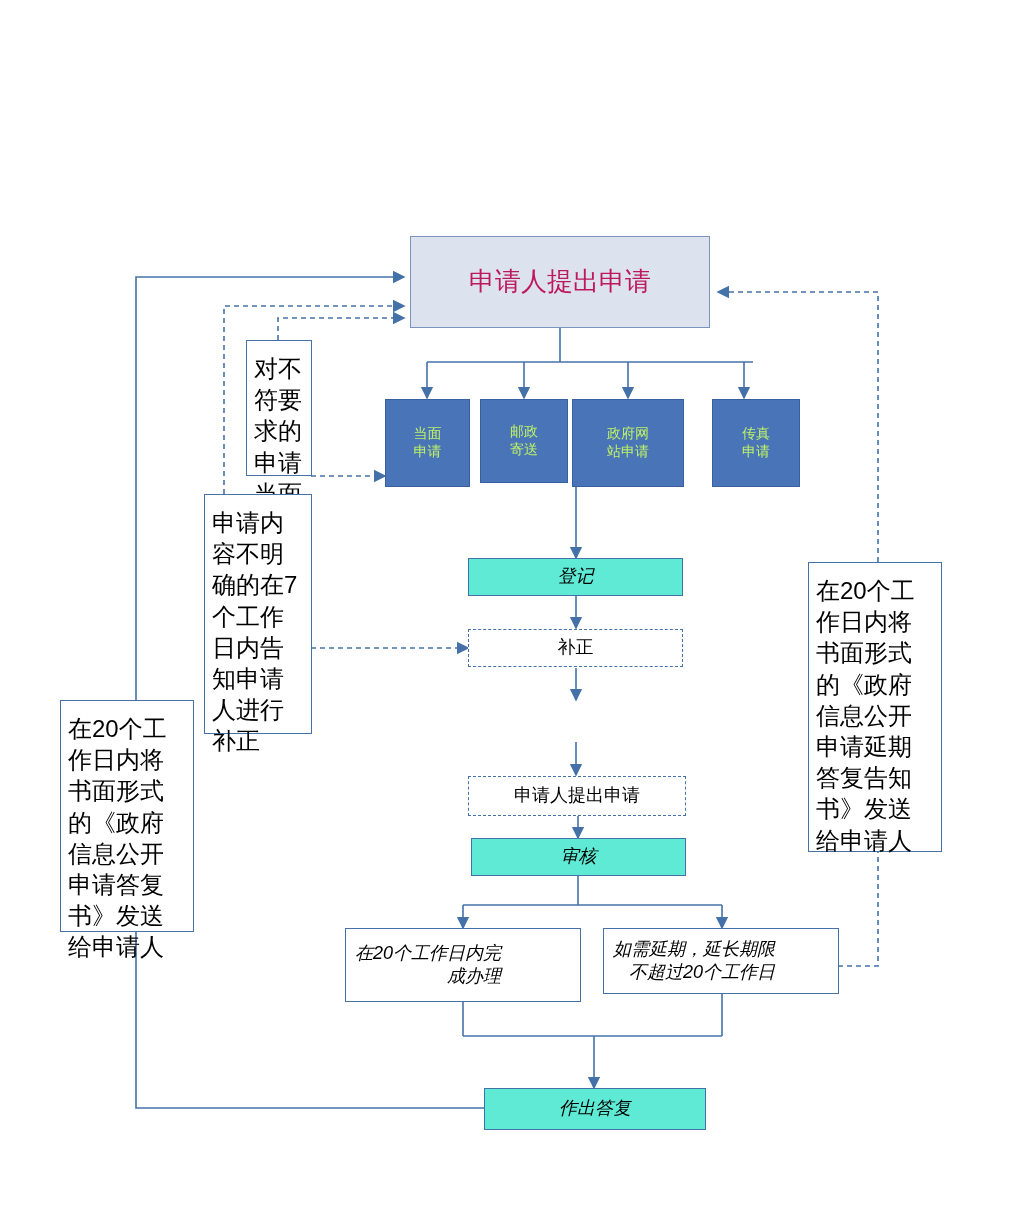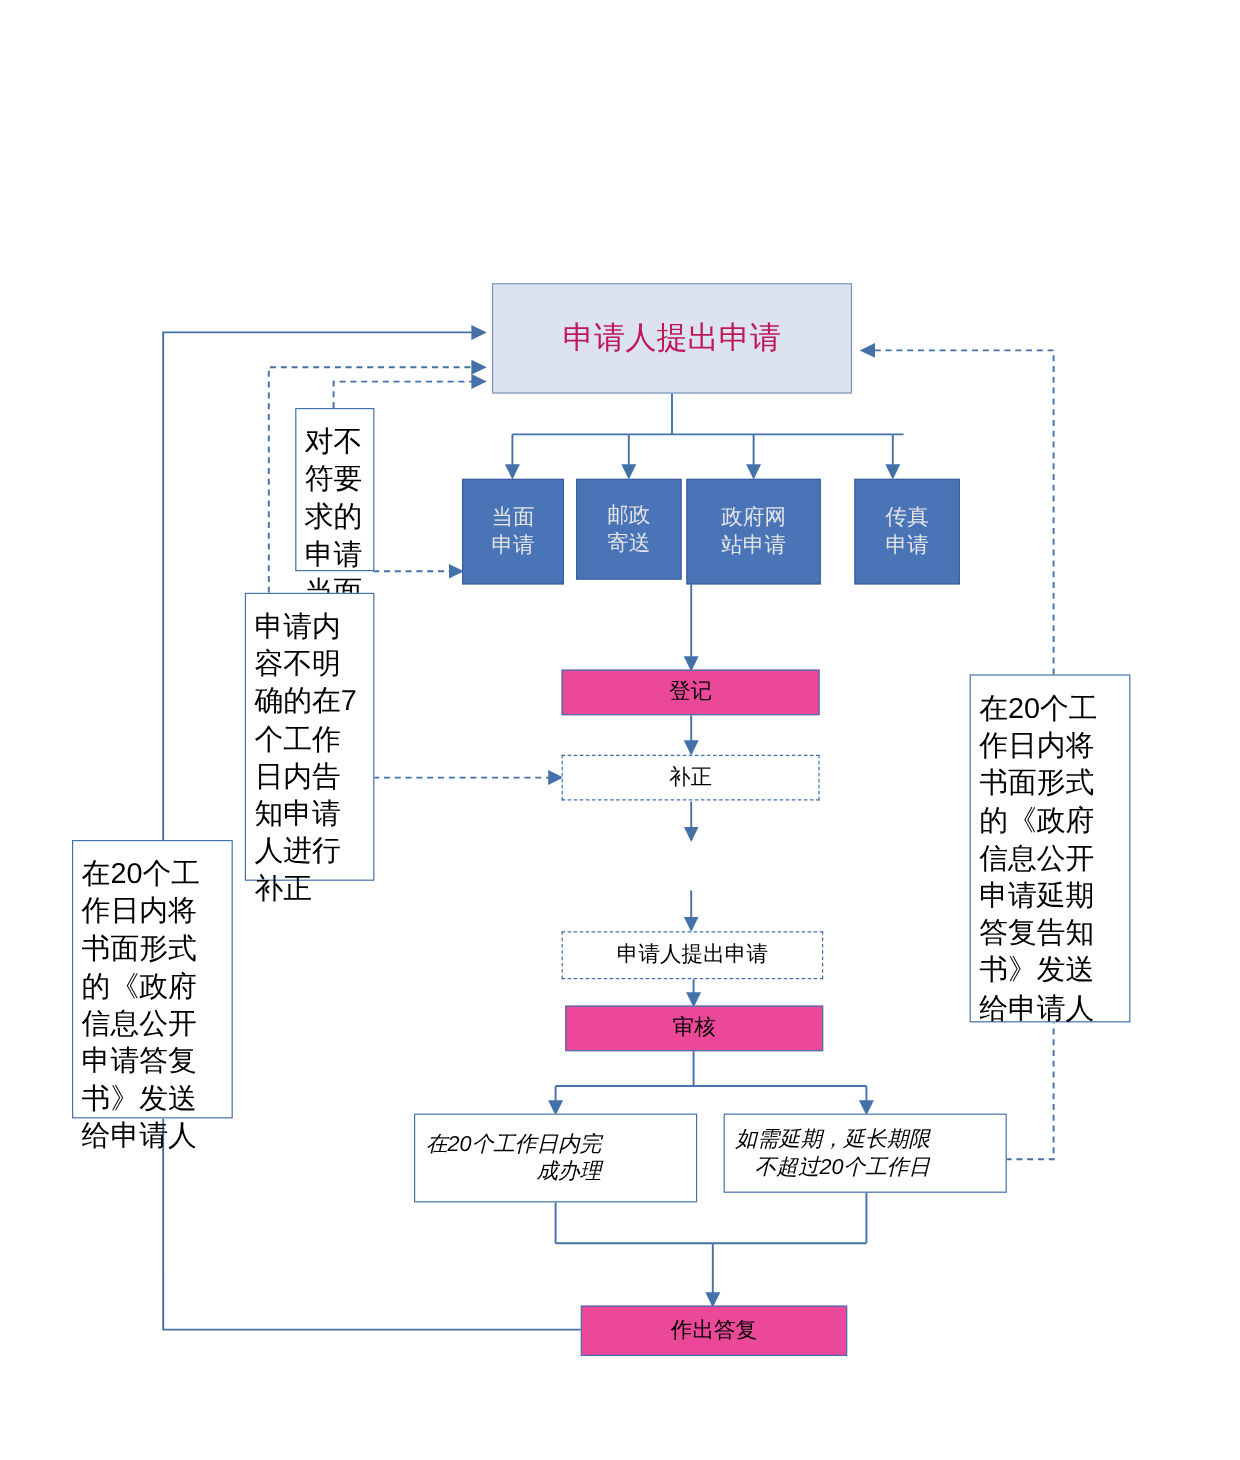--- a/index.html
+++ b/index.html
@@ -42,29 +42,30 @@
   .n-start {
     background: #dde3ee;
     border: 1px solid #7b93bd;
     font-size: 26px;
     color: #be185d;
   }
   
   .n-blue {
     background: #4a74b8;
     border: 1px solid #3a5f9e;
-    color: #e5e5e5;
-    font-size: 18px;
+    color: #bef264;
+    font-size: 14px;
   }
   
   .n-box {
-    background: #ec4899;
+    background: #5eead4;
     border: 1px solid #4472a8;
     font-size: 18px;
     color: #000;
+    font-style: italic;
   }
   .n-dashed {
     background: #ffffff;
     border: 1px dashed #4472a8;
     font-size: 18px;
     color: #000;
   }
   
   .n-note {
     background: #ffffff;

